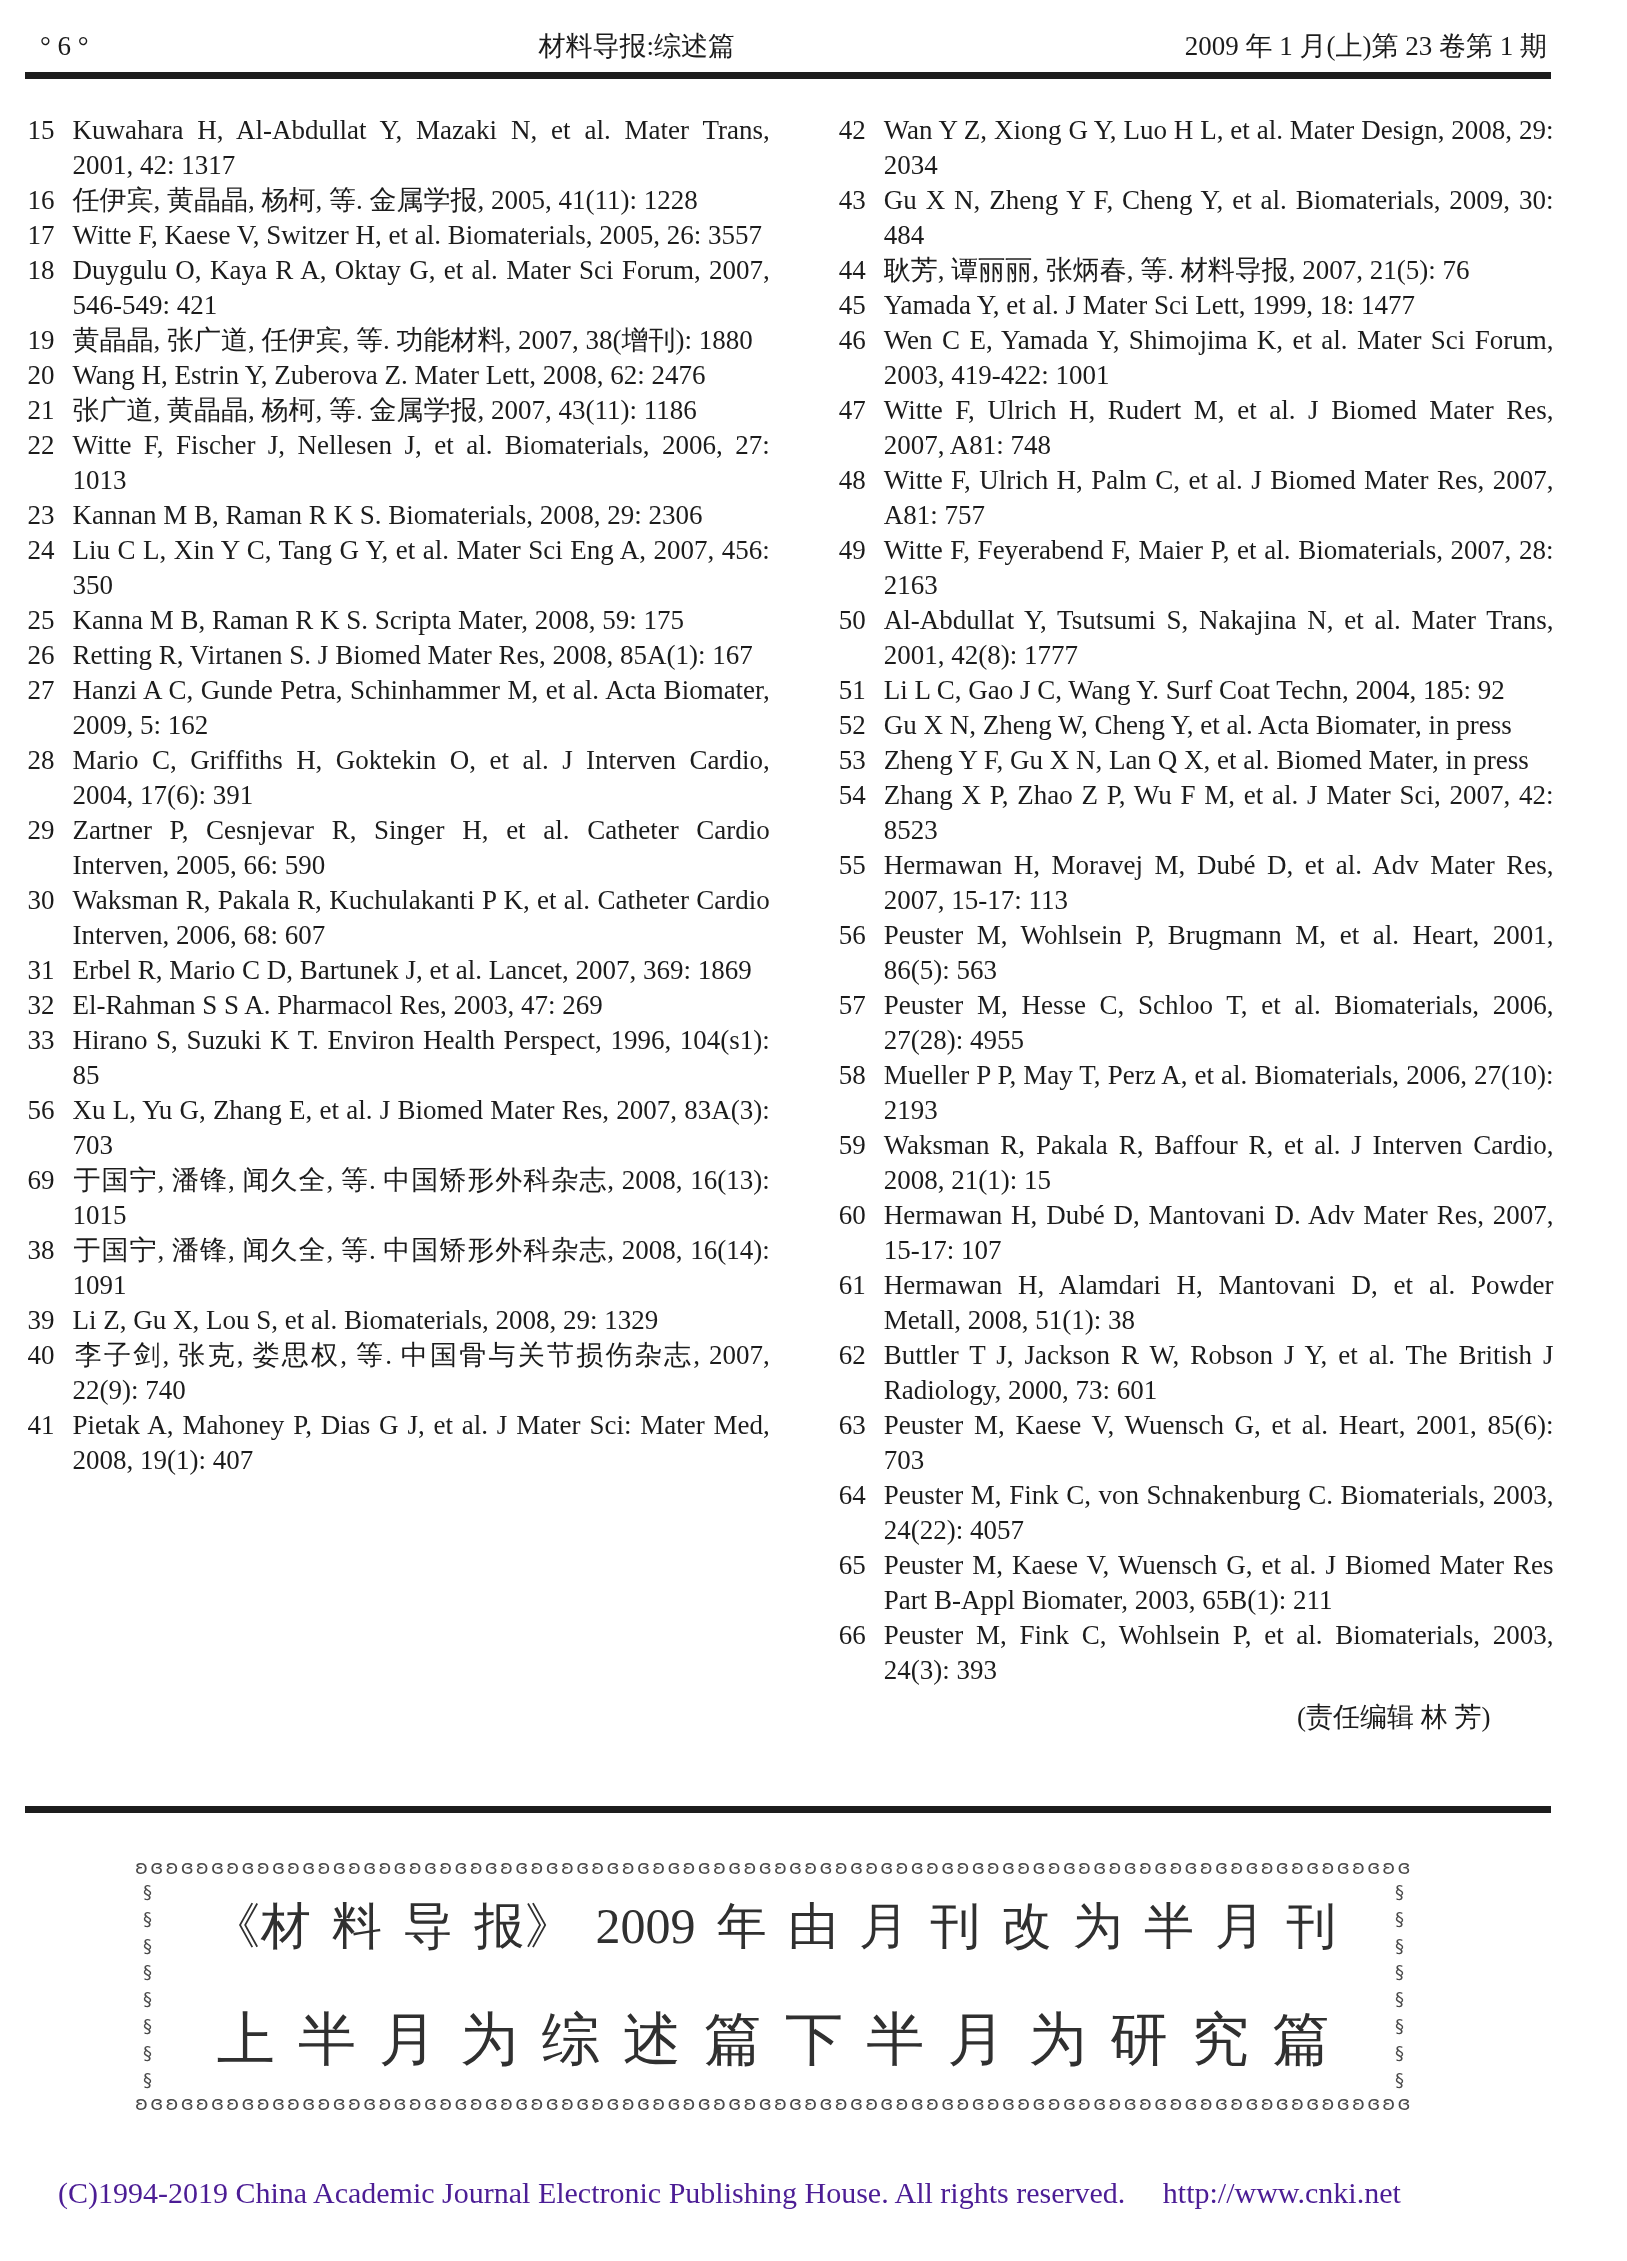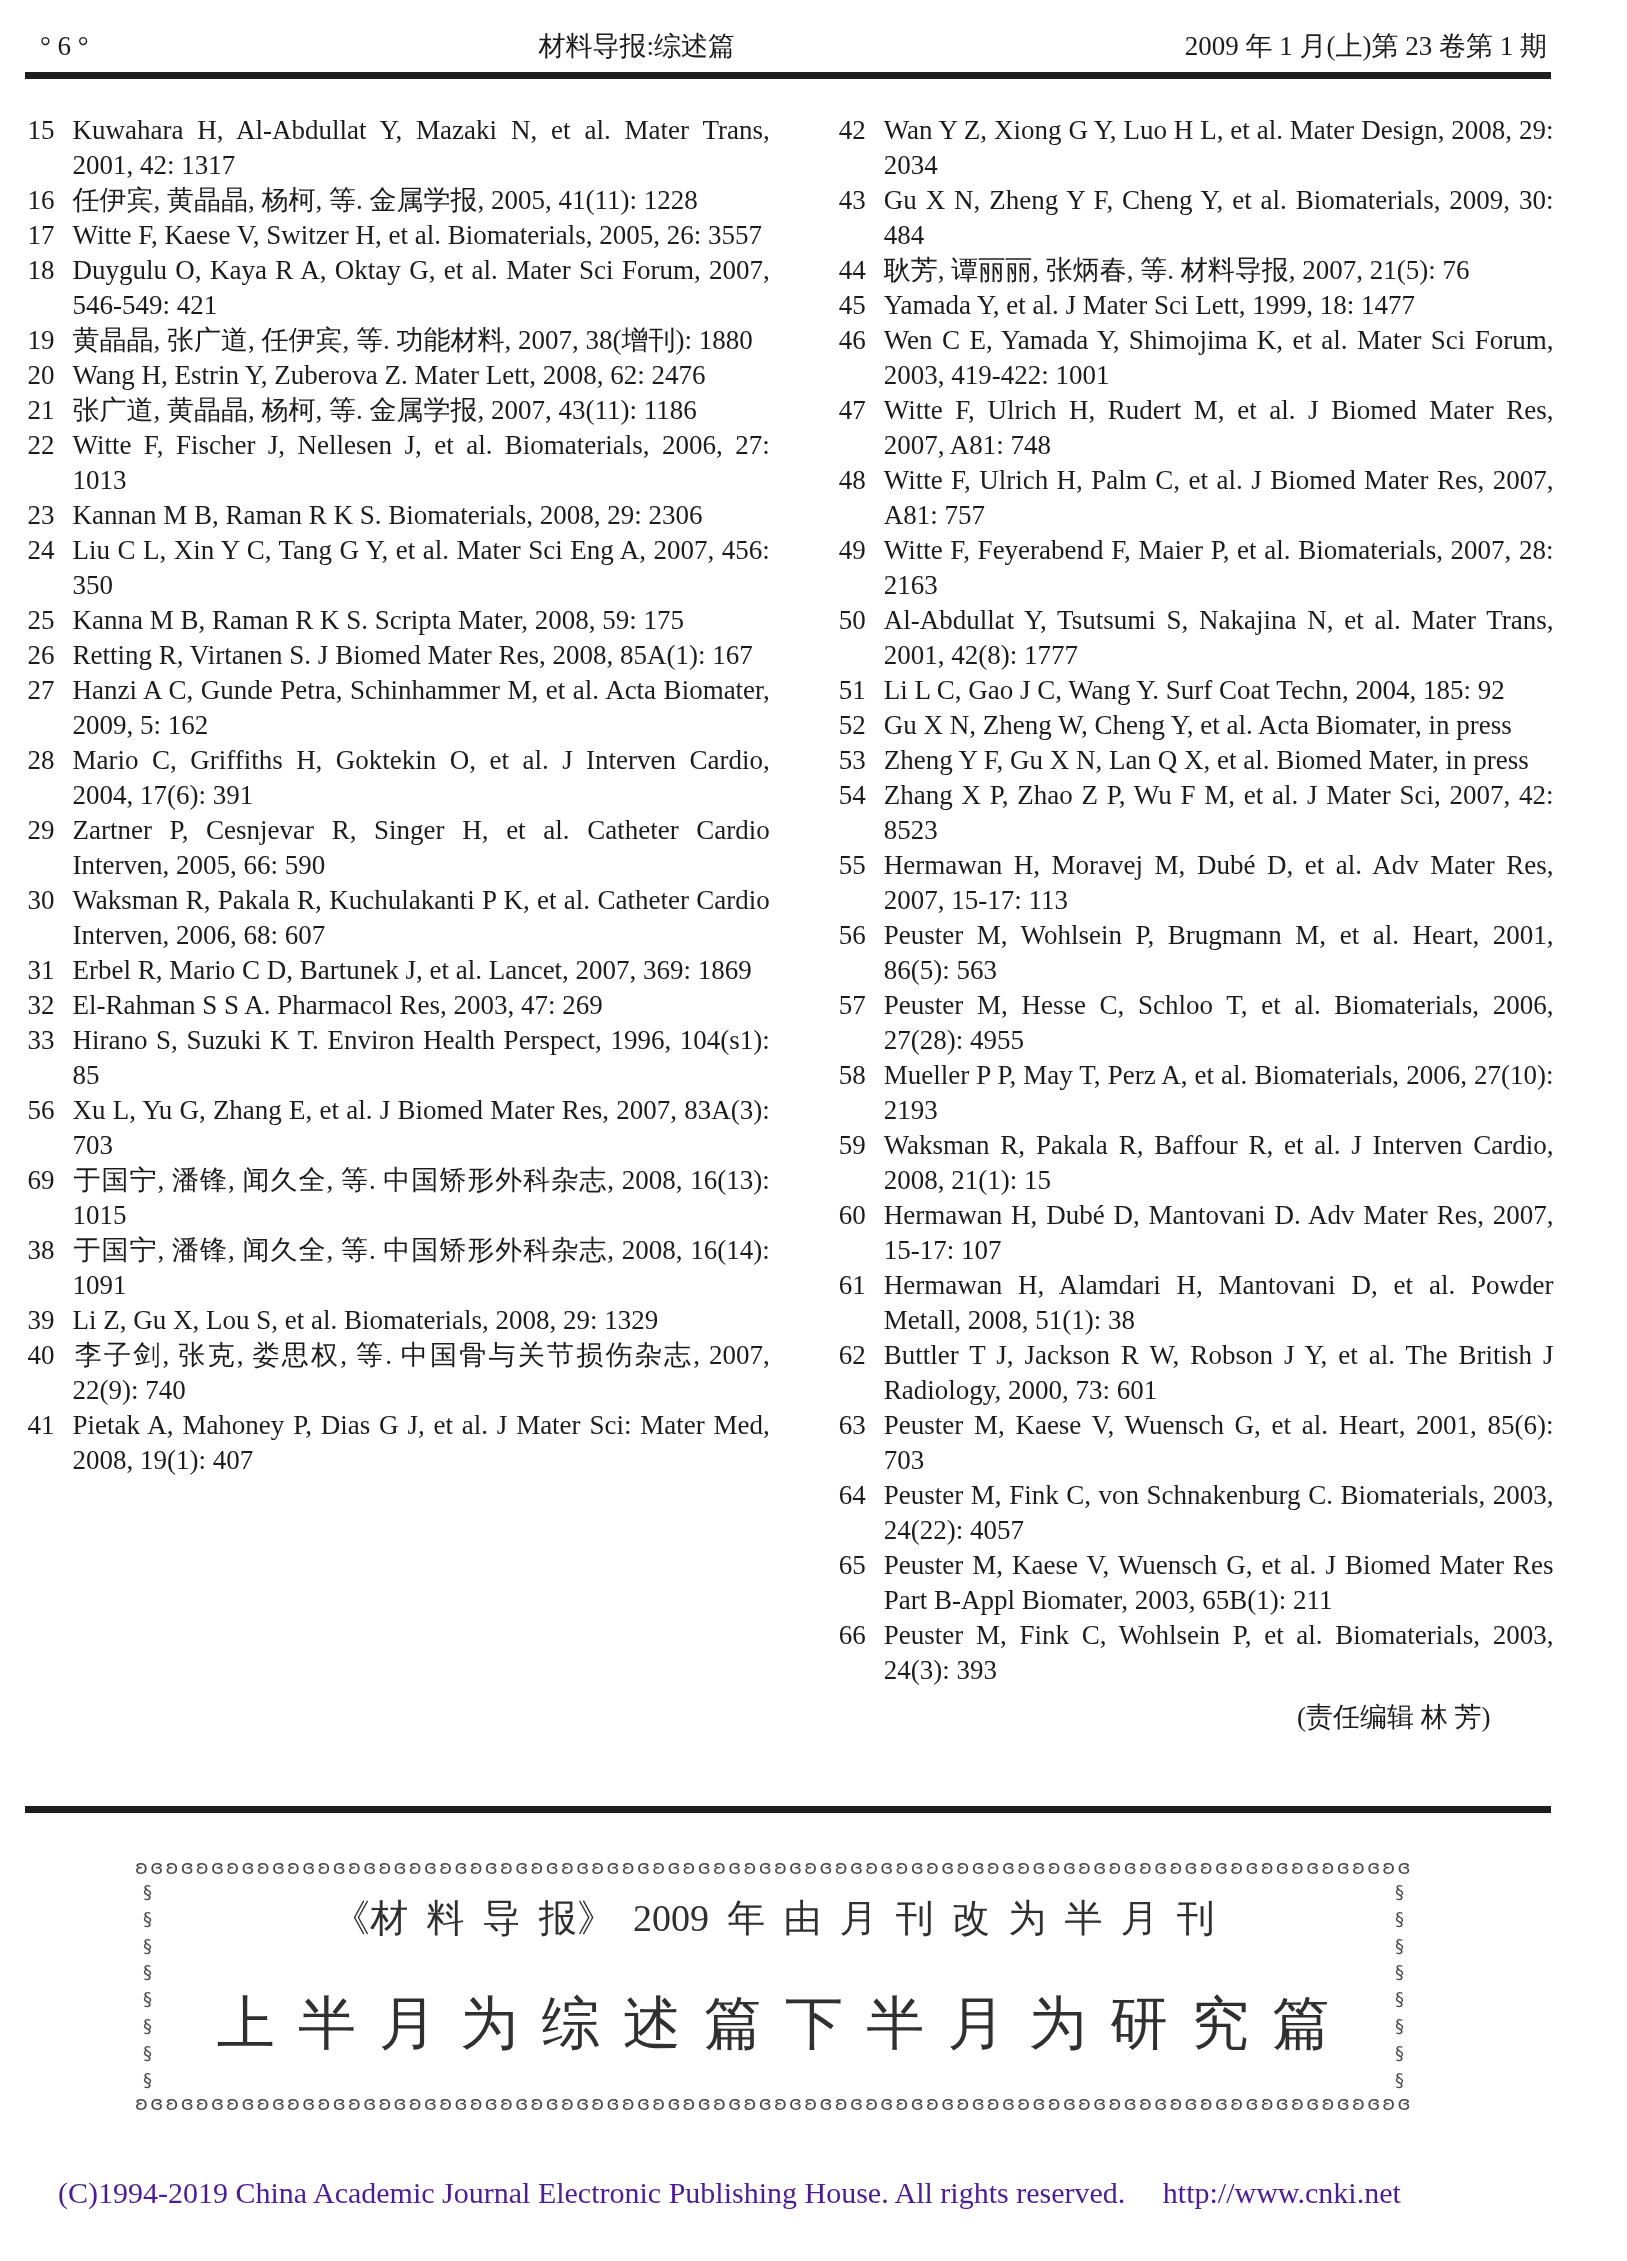--- a/index.html
+++ b/index.html
@@ -40,21 +40,21 @@
     position:absolute; top:26px; bottom:26px; width:25px;
     writing-mode:vertical-rl; text-orientation:upright;
     font-family:"DejaVu Sans",sans-serif; font-size:18px; letter-spacing:5.8px;
     line-height:25px; color:#4a4a4a; overflow:hidden; text-align:center;
   }
   .b-left{left:0;} .b-right{right:0;}
   .box-content {
     position:absolute; left:43px; right:43px; top:38px; bottom:29px;
     text-align:center; color:#303030;
   }
-  .ann-line1 { font-size:38px; margin:0 0 41px 0; word-spacing:8.7px; white-space:nowrap; }
+  .ann-line1 { font-size:50px; margin:0 0 41px 0; word-spacing:8.7px; white-space:nowrap; }
   .ann-line2 { font-size:58px; margin:0; word-spacing:8.7px; white-space:nowrap; }
   
   .footer {
     position:absolute; left:58px; top:2176px; width:1515px;
     font-size:30px; color:#4c1d95; white-space:nowrap;
   }
   .footer .url { margin-left:30px; }
 </style>
 </head>
 <body>

